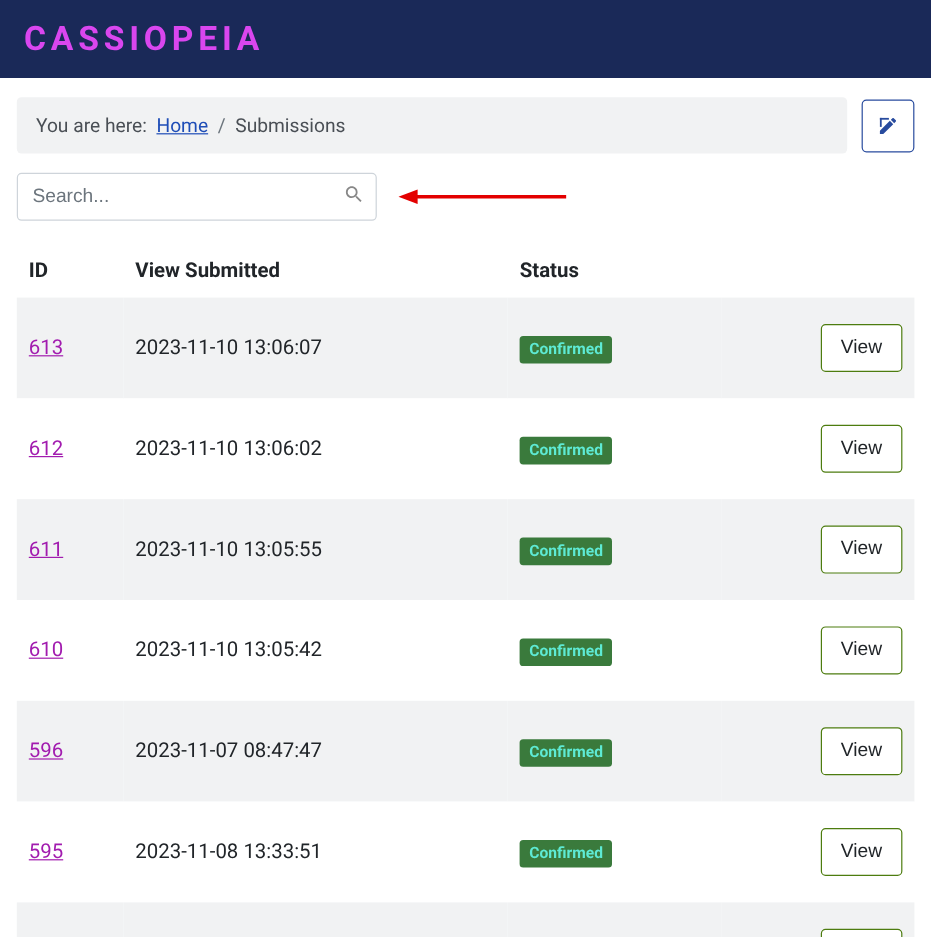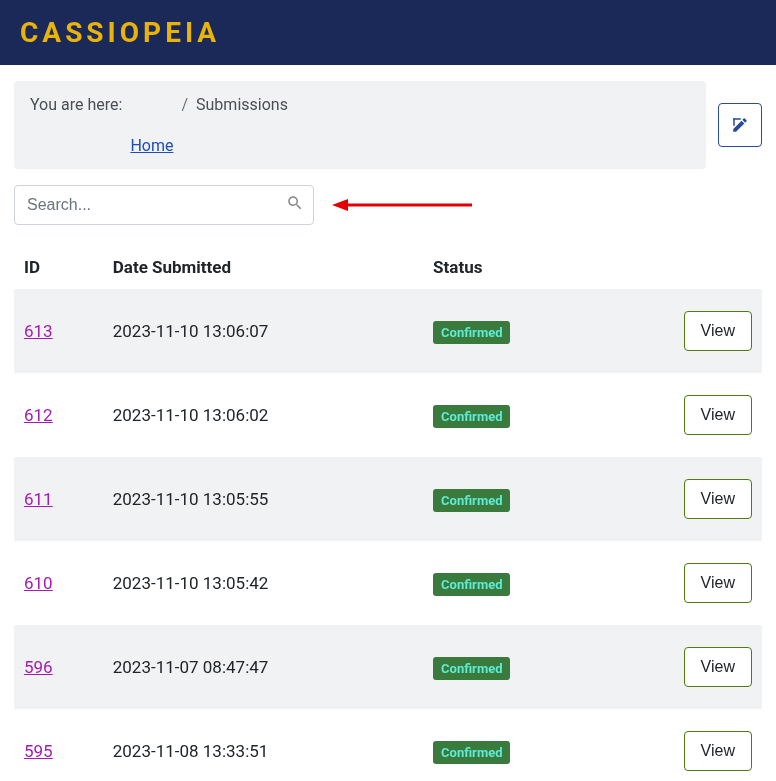--- a/index.html
+++ b/index.html
@@ -19,21 +19,21 @@
     .header {
       background: #1a2958;
       padding: 16px 20px;
       color: #fff;
     }
     
     .logo {
       font-size: 28px;
       font-weight: 700;
       letter-spacing: 4px;
-      color: #eab308;
+      color: #d946ef;
     }
     
     .content {
       padding: 0 14px;
     }
     
     .breadcrumb-bar {
       display: flex;
       justify-content: space-between;
       align-items: center;
@@ -47,21 +47,20 @@
       flex: 1;
       display: flex;
       align-items: flex-start;
       gap: 8px;
       color: #4a4f55;
     }
     
     .breadcrumb a {
       color: #1e4db7;
       text-decoration: underline;
-      margin-top: 41px;
     }
     
     .breadcrumb .sep {
       color: #6c757d;
     }
     
     .edit-btn {
       width: 44px;
       height: 44px;
       border: 1px solid #284b9e;
@@ -210,21 +209,21 @@
         <line x1="140" y1="10" x2="12" y2="10" stroke="#e30000" stroke-width="3"></line>
         <polygon points="0,10 16,4 16,16" fill="#e30000"></polygon>
       </svg>
     </div>
   </div>
 
   <table class="table">
     <thead>
       <tr>
         <th>ID</th>
-        <th>Date Submitted</th>
+        <th>View Submitted</th>
         <th>Status</th>
         <th></th>
       </tr>
     </thead>
     <tbody id="table-body">
         <tr>
           <td><a href="#" class="id-link">613</a></td>
           <td>2023-11-10 13:06:07</td>
           <td><span class="badge">Confirmed</span></td>
           <td class="action-cell"><button class="view-btn">View</button></td>

